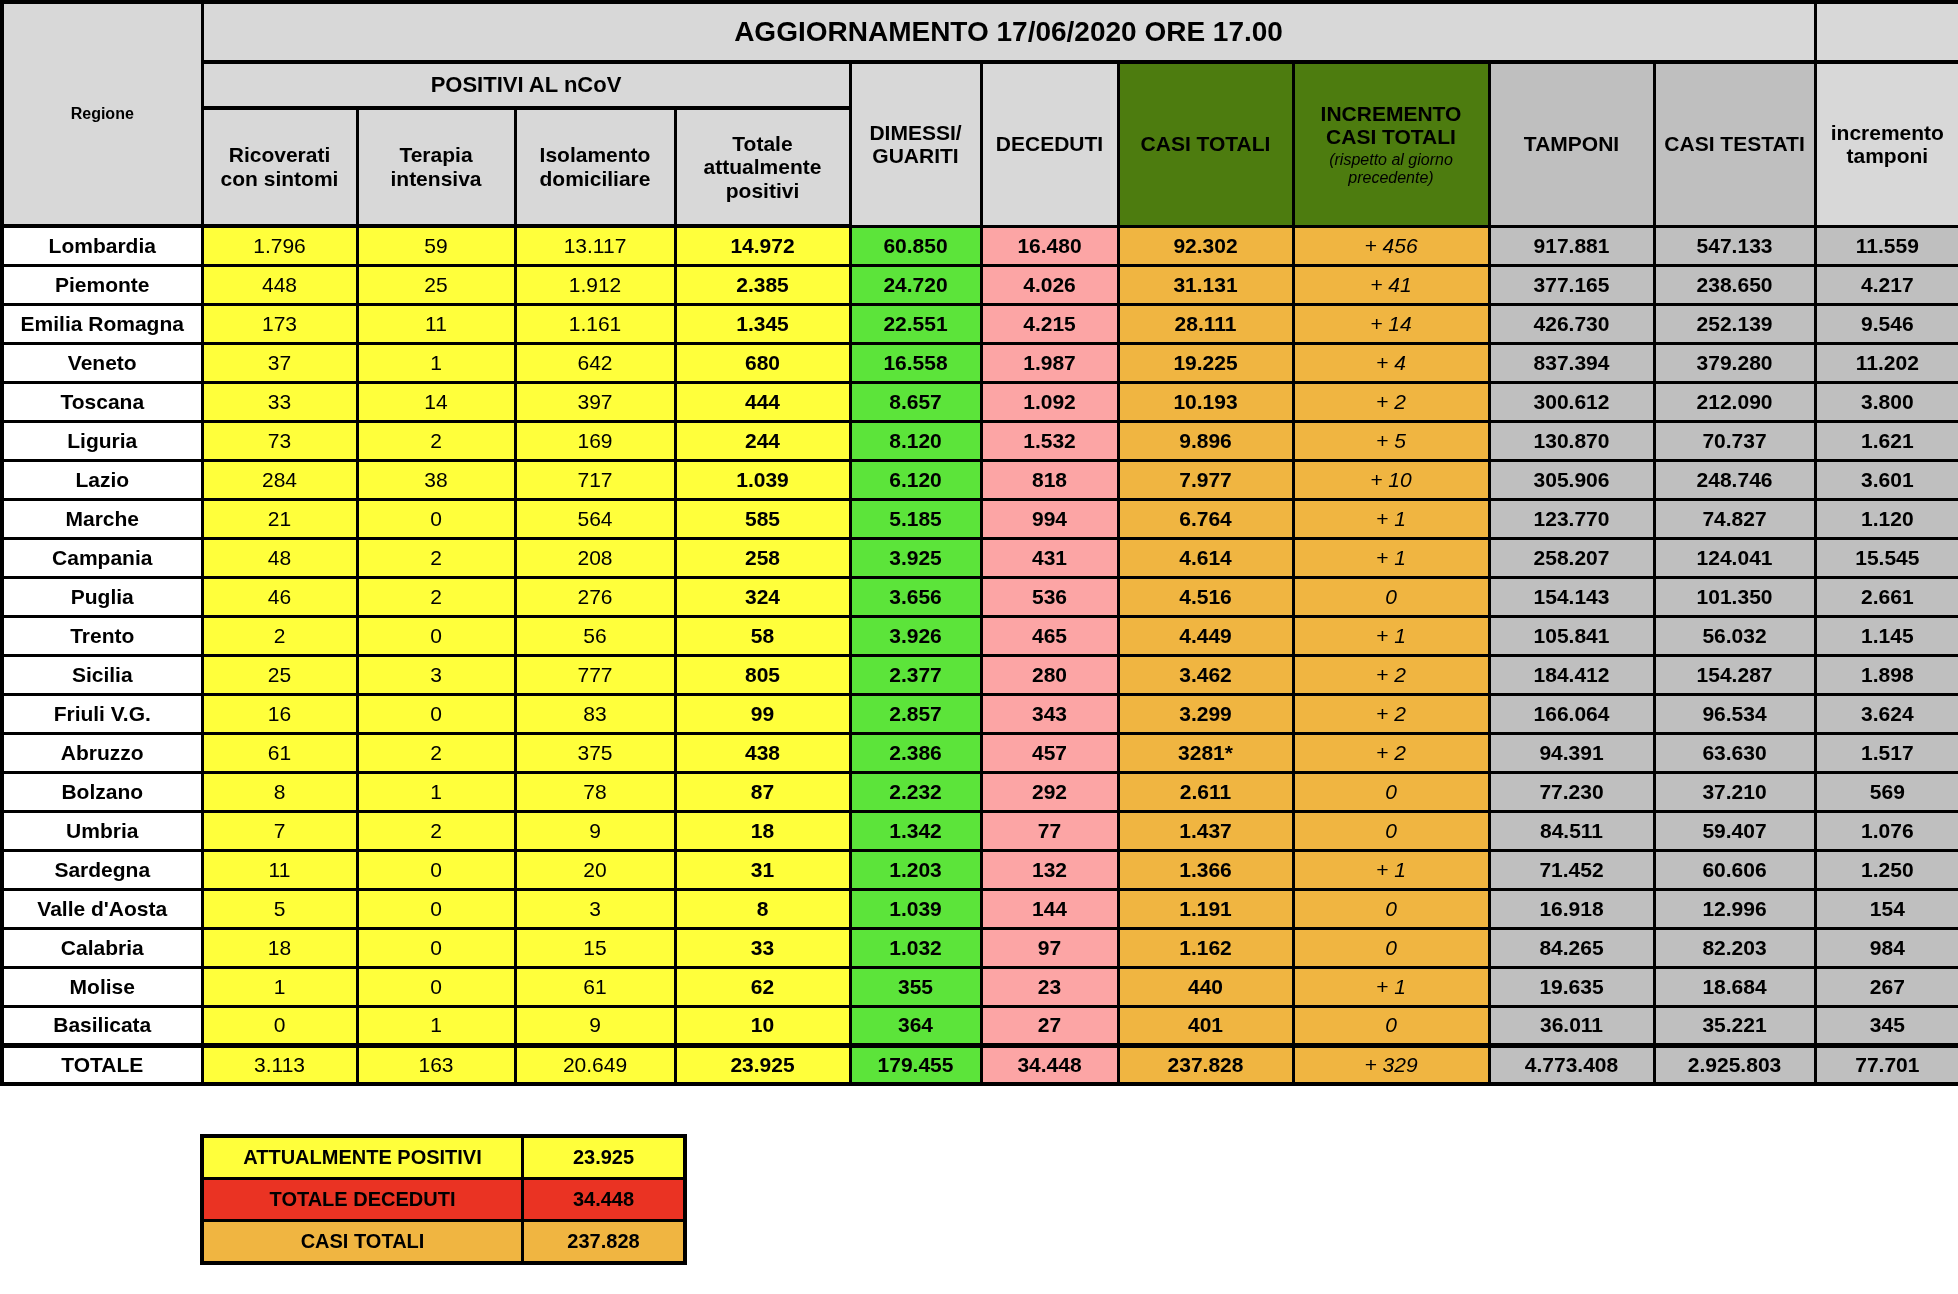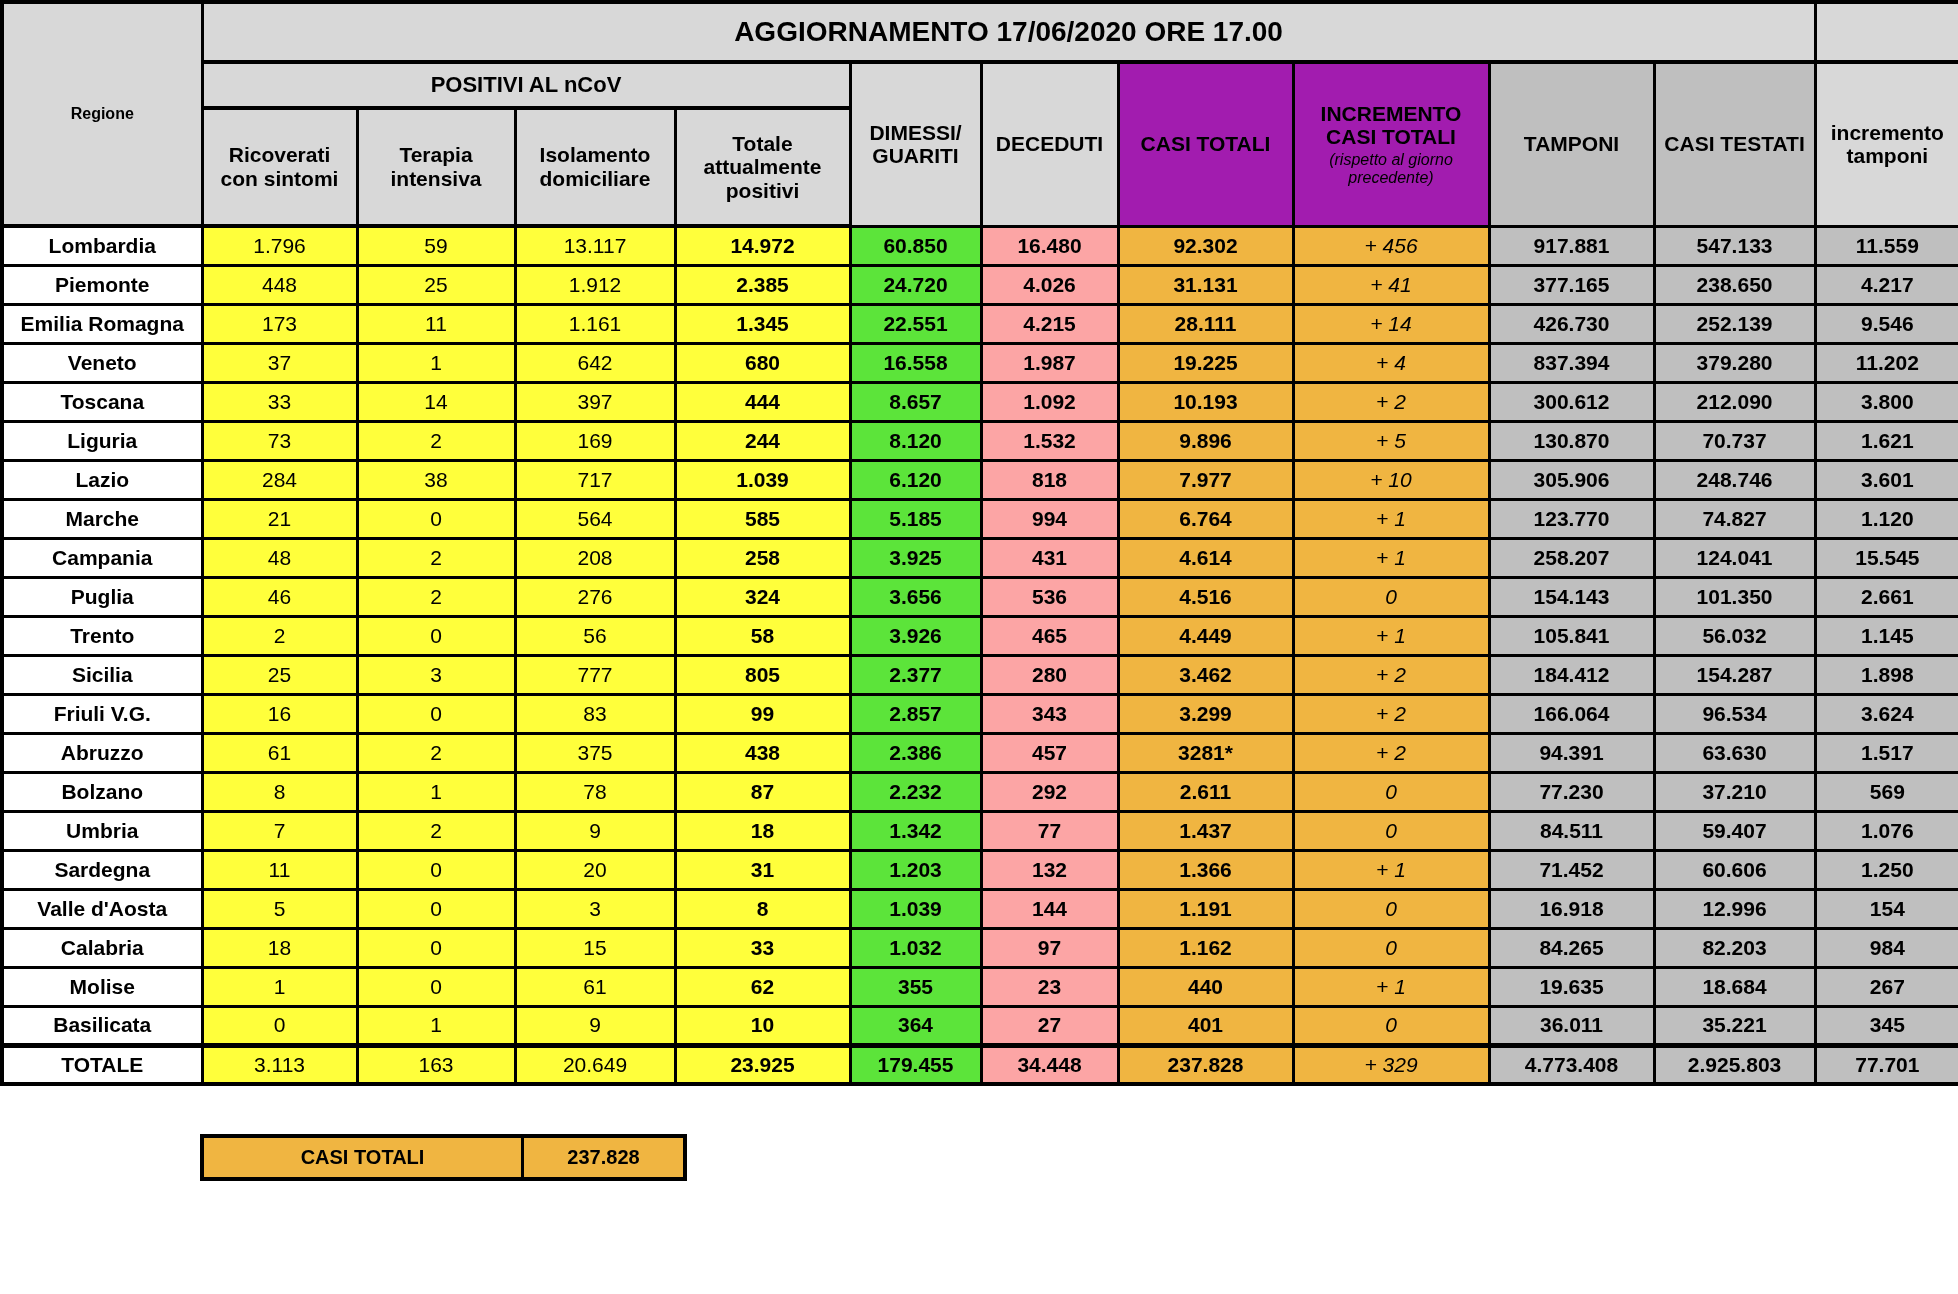--- a/index.html
+++ b/index.html
@@ -22,21 +22,21 @@
   tr.r3 { height:118px; }
   .hgray  { background:#D8D8D8; }
   .mgray  { background:#BFBFBF; }
   .title-cell { font-size:28px; font-weight:bold; }
   .regione-h  { font-size:16px; font-weight:bold; }
   .band-h     { font-size:22px; font-weight:bold; border-bottom-width:4px !important; }
   .sub-h      { font-size:21px; font-weight:bold; }
   tr.r1 th { border-bottom-width:4px; }
   tr.r3 th { border-bottom-width:4px; }
   .hdr        { font-size:21px; font-weight:bold; padding:0 12px; }
-  .orange-h   { background:#a21caf; }
+  .orange-h   { background:#4d7c0f; }
   .inc-note   { font-size:16px; font-style:italic; font-weight:normal; margin-top:2px; }
 
   
   tbody tr { height:39px; }
   td.c-region { background:#fff; font-weight:bold; font-size:21px; }
   td.c-yellow { background:#FFFF3B; }
   td.c-green  { background:#5CE43A; }
   td.c-red    { background:#fca5a5; }
   td.c-orange { background:#F0B541; }
   td.c-gray   { background:#BFBFBF; }
@@ -403,18 +403,26 @@
     <td class="c-orange ital">+ 329</td>
     <td class="c-gray bold">4.773.408</td>
     <td class="c-gray bold">2.925.803</td>
     <td class="c-gray bold">77.701</td>
   </tr>
     </tbody>
 </table>
 
 <table class="legend">
   <tbody>
+      <tr>
+    <td class="lg-label bg-yellow">ATTUALMENTE POSITIVI</td>
+    <td class="lg-value bg-yellow">23.925</td>
+  </tr>
+  <tr>
+    <td class="lg-label bg-red">TOTALE DECEDUTI</td>
+    <td class="lg-value bg-red">34.448</td>
+  </tr>
   <tr>
     <td class="lg-label bg-orange">CASI TOTALI</td>
     <td class="lg-value bg-orange">237.828</td>
   </tr>
 </tbody>
   </table>
 
 </body></html>

